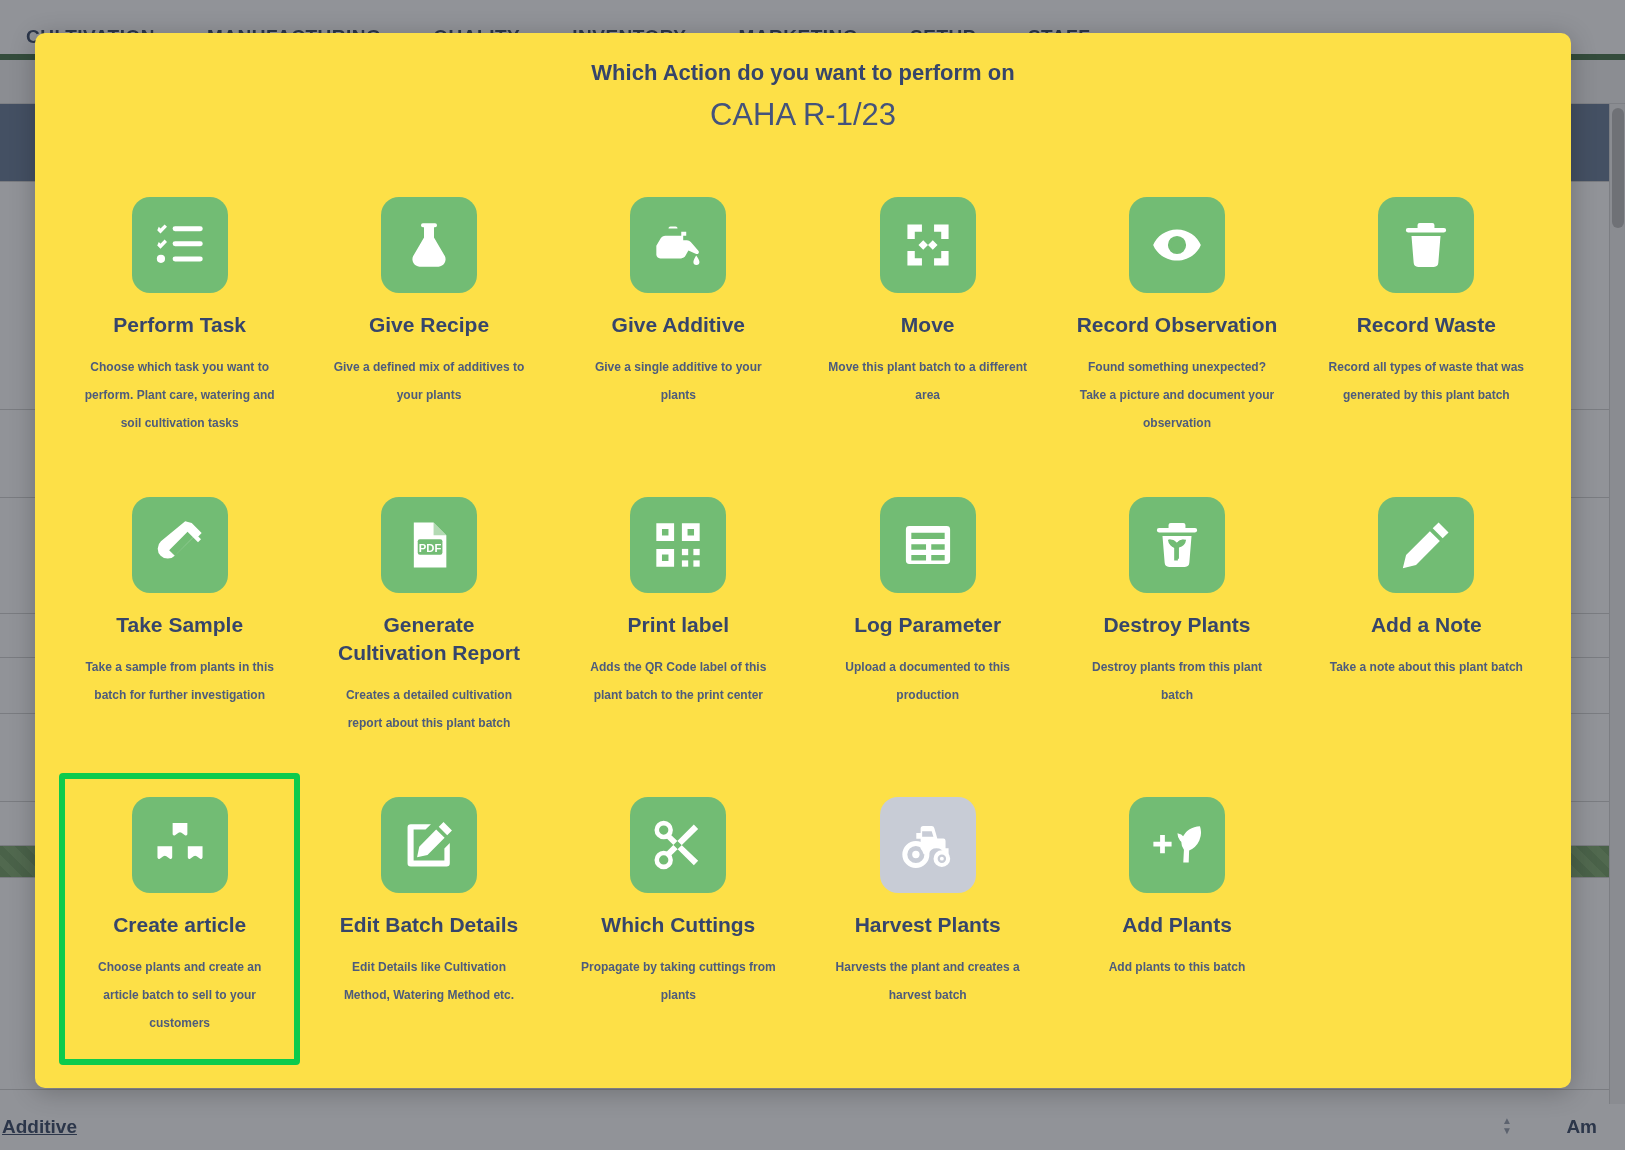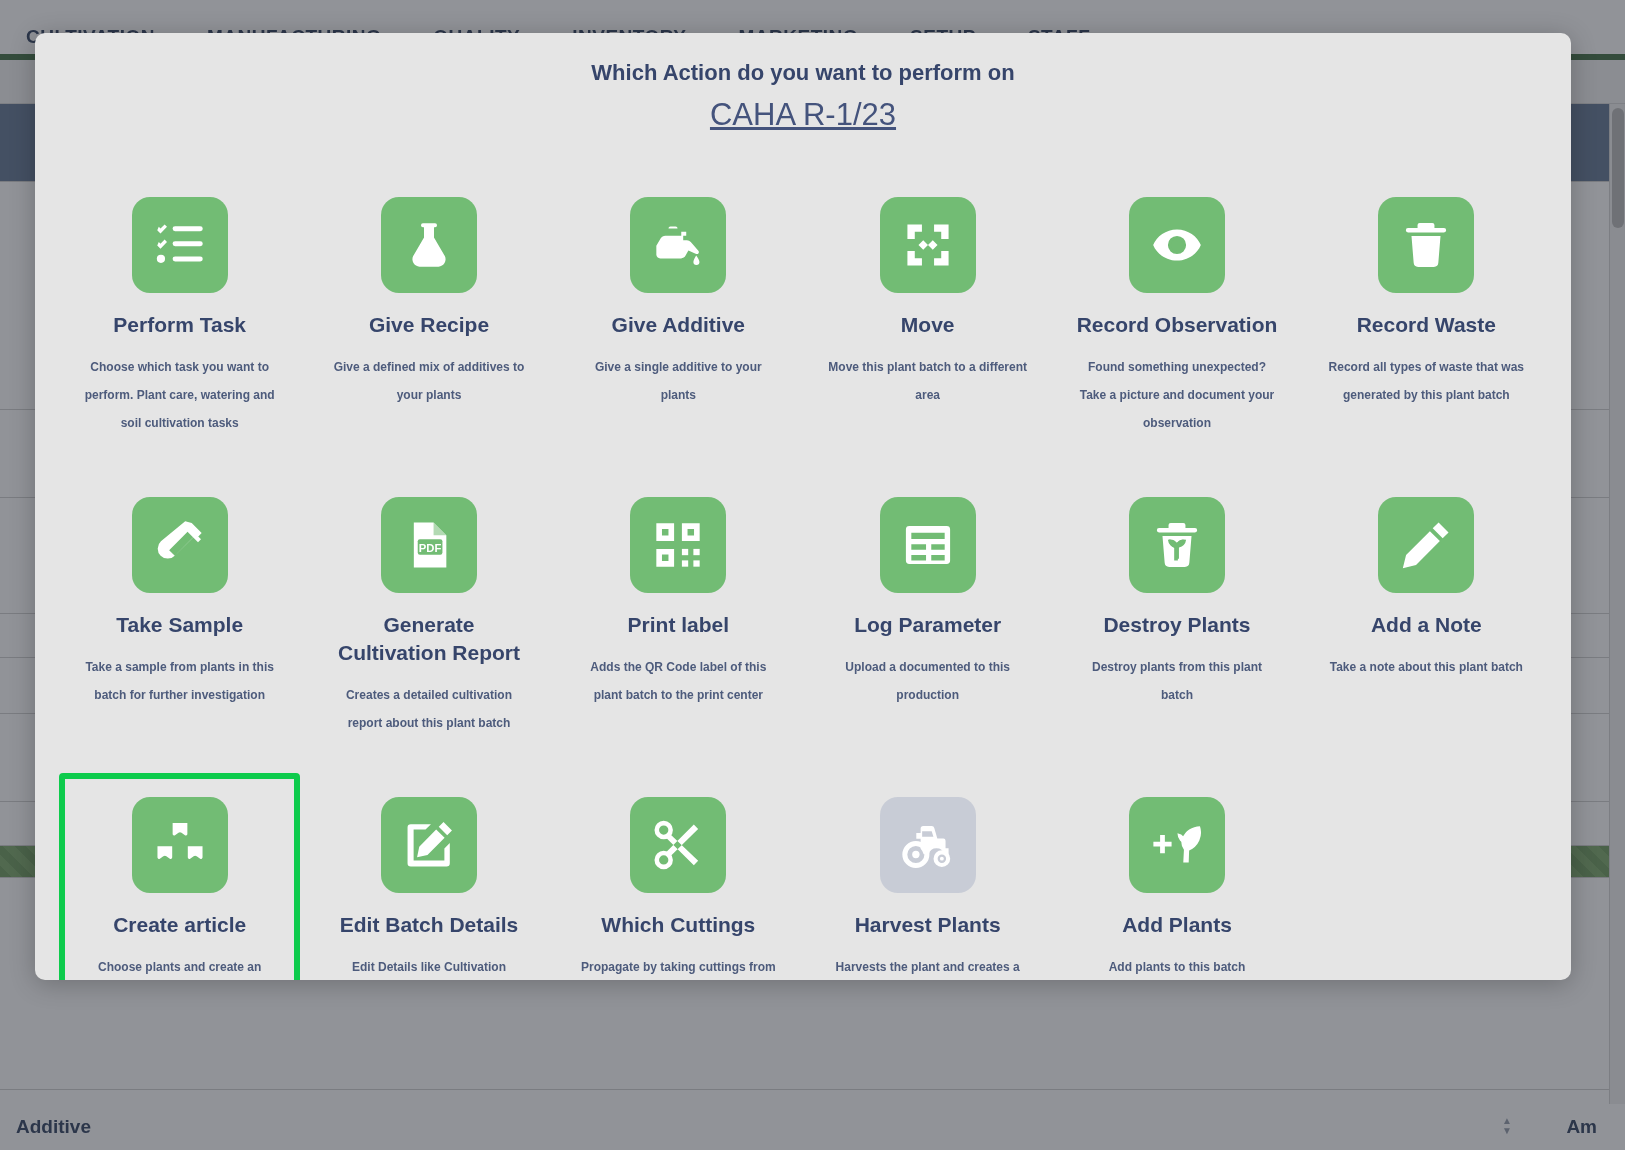--- a/index.html
+++ b/index.html
@@ -72,21 +72,21 @@
     height: 46px;
     background: #ffffff;
     display: flex;
     align-items: center;
   }
   #bg-footer .footer-label {
     color: #2c3e5d;
     font-size: 19px;
     font-weight: 700;
   }
-  #bg-footer .footer-left  { margin-left: 16px; }
+  #bg-footer .footer-left  { margin-left: 2px; text-decoration: underline; }
   #bg-footer .footer-right { position: absolute; right: 28px; text-align: center; }
 
   #bg-scrollbar {
     position: absolute;
     top: 104px; right: 0; bottom: 46px;
     width: 16px;
     background: #f0f0f0;
     border-left: 1px solid #d4d4d4;
   }
   #bg-scrollbar .thumb {
@@ -112,22 +112,22 @@
     inset: 0;
     background: rgba(45, 48, 58, 0.52);
   }
 
   
   #modal {
     position: absolute;
     left: 35px;
     top: 33px;
     width: 1536px;
-    height: 947px;
-    background: #e5e5e5;
+    height: 1055px;
+    background: #fde047;
     border-radius: 10px;
     box-shadow: 0 4px 26px rgba(0,0,0,0.24);
     overflow: hidden;
   }
 
   #modal-title-block {
     text-align: center;
     padding-top: 24px;
   }
   #modal-question {
@@ -135,21 +135,20 @@
     font-size: 22px;
     font-weight: 700;
     line-height: 32px;
   }
   #modal-subject {
     color: #44537c;
     font-size: 31px;
     font-weight: 400;
     line-height: 44px;
     margin-top: 4px;
-    text-decoration: underline;
   }
 
   #action-grid {
     margin-top: 36px;
     padding: 0 24px;
     display: grid;
     grid-template-columns: repeat(6, 1fr);
     grid-auto-rows: minmax(0, auto);
     row-gap: 0;
     column-gap: 0;

